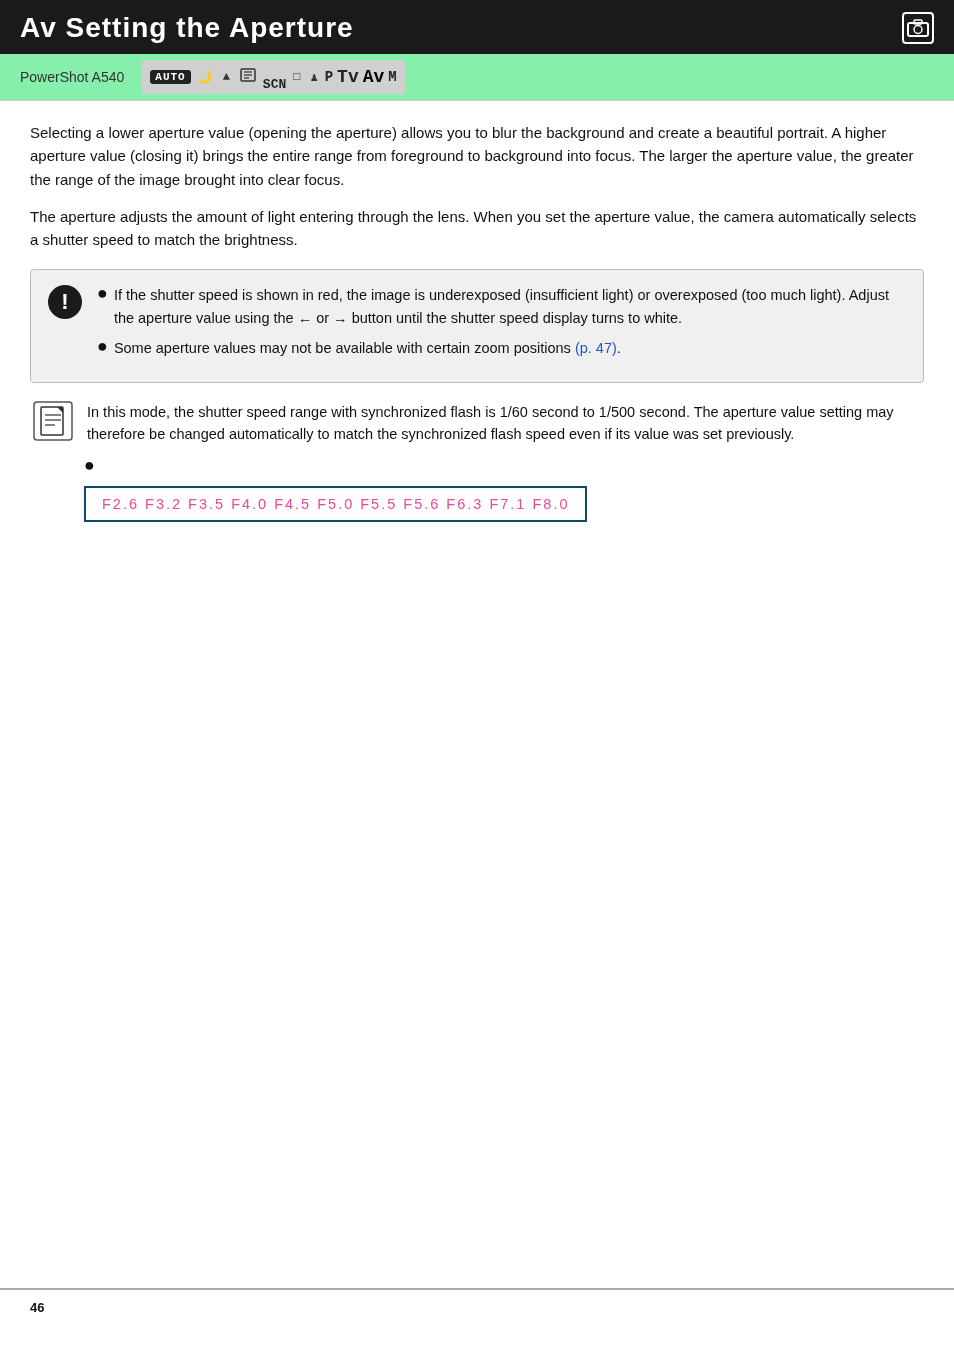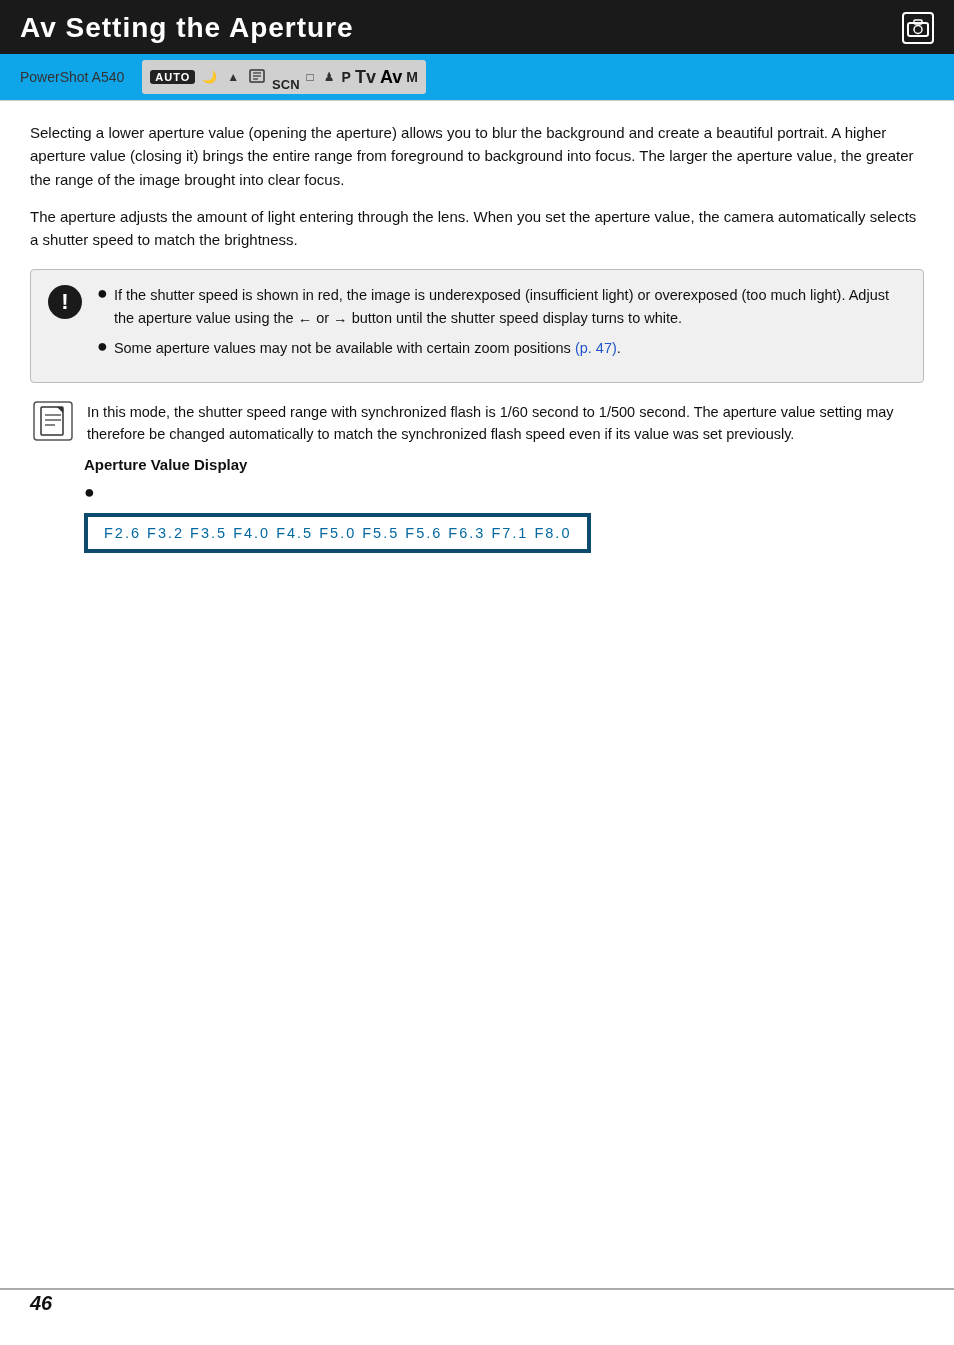--- a/index.html
+++ b/index.html
@@ -42,21 +42,21 @@
       border-radius: 4px;
       display: flex;
       align-items: center;
       justify-content: center;
       color: #fff;
       font-size: 18px;
     }
 
     
     .mode-bar {
-      background: #0ea5e9;
+      background: #86efac;
       padding: 6px 20px;
       display: flex;
       align-items: center;
       gap: 8px;
       border-bottom: 1px solid #ccc;
     }
     .model-name {
       font-size: 14px;
       color: #333;
       margin-right: 10px;
@@ -66,20 +66,21 @@
       color: #333;
       padding: 1px 3px;
     }
     .mode-bar-inner {
       display: flex;
       align-items: center;
       gap: 4px;
       background: #d0d0d0;
       padding: 2px 8px;
       border-radius: 3px;
+      font-family: Liberation Mono, monospace;
     }
 
     
     .content {
       padding: 20px 30px 30px 30px;
     }
 
     .intro-text {
       font-size: 15px;
       line-height: 1.55;
@@ -159,37 +160,36 @@
     }
     .aperture-bullet {
       display: flex;
       align-items: flex-start;
       gap: 6px;
       font-size: 14.5px;
       margin-bottom: 10px;
       color: #111;
     }
     .aperture-values-box {
-      border: 4px solid #0c4a6e;
+      border: 2px solid #0c4a6e;
       padding: 8px 16px;
       display: inline-block;
       font-size: 14.5px;
       letter-spacing: 2px;
-      color: #0369a1;
+      color: #ec4899;
       margin-left: 0;
     }
 
     
     .page-number {
       position: absolute;
       bottom: 30px;
       left: 30px;
-      font-size: 20px;
+      font-size: 13px;
       font-weight: bold;
-      font-style: italic;
       color: #111;
     }
     .page-number-line {
       position: absolute;
       bottom: 55px;
       left: 0;
       right: 0;
       height: 2px;
       background: #aaa;
     }
@@ -288,21 +288,20 @@
           <line x1="12" y1="19" x2="28" y2="19" stroke="#333" stroke-width="1.2"></line>
           <line x1="12" y1="24" x2="22" y2="24" stroke="#333" stroke-width="1.2"></line>
 
           <polygon points="24,6 30,6 30,12" fill="#333"></polygon>
         </svg>
       </div>
       <p class="flash-text">In this mode, the shutter speed range with synchronized flash is 1/60 second to 1/500 second. The aperture value setting may therefore be changed automatically to match the synchronized flash speed even if its value was set previously.</p>
     </div>
 
     <div class="aperture-section">
-      <p class="aperture-title">Aperture Value Display</p>
       <div class="aperture-bullet">
         <span class="bullet-dot">●</span>
       </div>
       <div class="aperture-values-box">
         <span>F2.6  F3.2  F3.5  F4.0  F4.5  F5.0  F5.5  F5.6  F6.3  F7.1  F8.0</span>
       </div>
     </div>
 
   </div>
 

